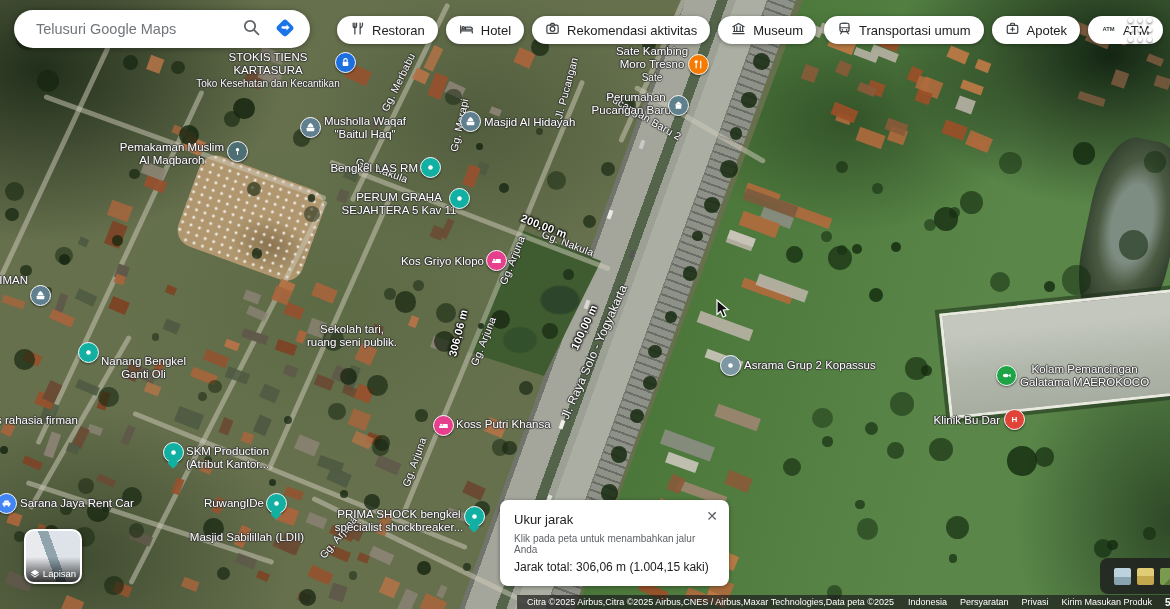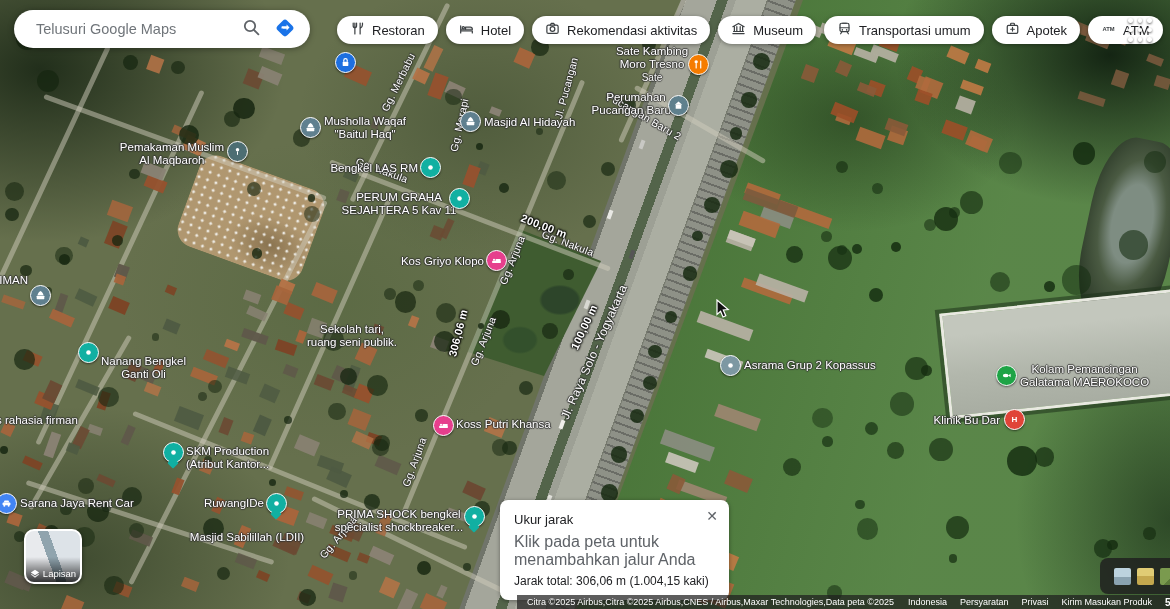--- a/index.html
+++ b/index.html
@@ -92,21 +92,21 @@
   #apps-grid{position:absolute;left:1128px;top:18px;z-index:20;width:26px;height:26px;
     display:grid;grid-template-columns:repeat(3,1fr);gap:3px;cursor:pointer;
     filter:drop-shadow(0 1px 1px rgba(0,0,0,.6));}
   #apps-grid span{width:4.5px;height:4.5px;border-radius:50%;background:#fff;}
 
   
   #measure-card{position:absolute;left:500px;top:500px;width:229px;z-index:20;background:#fff;
     border-radius:8px;box-shadow:0 1px 4px rgba(0,0,0,.4);padding:12px 14px 12px 14px;
     box-sizing:border-box;}
   #measure-card .title{font-size:13px;font-weight:400;color:#202124;}
-  #measure-card .hint{font-size:16px;color:#5f6368;margin-top:6px;}
+  #measure-card .hint{font-size:10px;color:#5f6368;margin-top:6px;}
   #measure-card .total{font-size:12px;color:#202124;margin-top:5px;}
   #measure-card .total.first{margin-top:13px;}
   #measure-close{position:absolute;right:9px;top:7px;border:none;background:none;
     color:#5f6368;font-size:14px;cursor:pointer;padding:2px;line-height:1;}
   #measure-close::before{content:"\2715";}
 
   
   #layers-btn{position:absolute;left:24px;top:529px;width:58px;height:55px;z-index:20;
     border-radius:10px;border:2px solid #fff;box-sizing:border-box;cursor:pointer;
     box-shadow:0 1px 4px rgba(0,0,0,.5);overflow:hidden;
@@ -513,20 +513,25 @@
         <div class="road-label" style="left: 594px; top: 352px; transform: translate(-50%, -50%) rotate(-66deg);">Jl. Raya Solo - Yogyakarta</div>
         <div class="measure-label" style="left: 544px; top: 226px; transform: translate(-50%, -50%) rotate(21deg);">200,00 m</div>
         <div class="measure-label" style="left: 584px; top: 327px; transform: translate(-50%, -50%) rotate(-65deg);">100,00 m</div>
         <div class="measure-label" style="left: 458px; top: 333px; transform: translate(-50%, -50%) rotate(-76deg);">306,06 m</div>
         <div class="poi-icon" style="left: 334.5px; top: 51.5px; background: rgb(29, 111, 224);">
           <svg viewBox="0 0 12 12">
             <rect x="3.4" y="5.3" width="5.2" height="4" rx=".8" fill="#fff"></rect>
             <path d="M4.4 5.3V4.1a1.6 1.6 0 013.2 0v1.2" fill="none" stroke="#fff" stroke-width="1.1"></path>
           </svg>
         </div>
+        <div class="poi-label" style="left: 268px; top: 70px; transform: translate(-50%, -50%);">
+          <div>STOKIS TIENS</div>
+          <div>KARTASURA</div>
+          <div class="sub">Toko Kesehatan dan Kecantikan</div>
+        </div>
         <div class="poi-icon" style="left: 299.5px; top: 116.5px; background: rgb(96, 128, 143);">
           <svg viewBox="0 0 12 12">
             <path d="M6 1.8C4 3.1 3.3 4.6 3.3 5.8h5.4C8.7 4.6 8 3.1 6 1.8z" fill="#fff"></path>
             <rect x="2.5" y="6.3" width="7" height="3.2" rx=".4" fill="#fff"></rect>
           </svg>
         </div>
         <div class="poi-label" style="left: 324px; top: 128px; transform: translate(0px, -50%);">
           <div>Musholla Waqaf</div>
           <div>"Baitul Haq"</div>
         </div>

